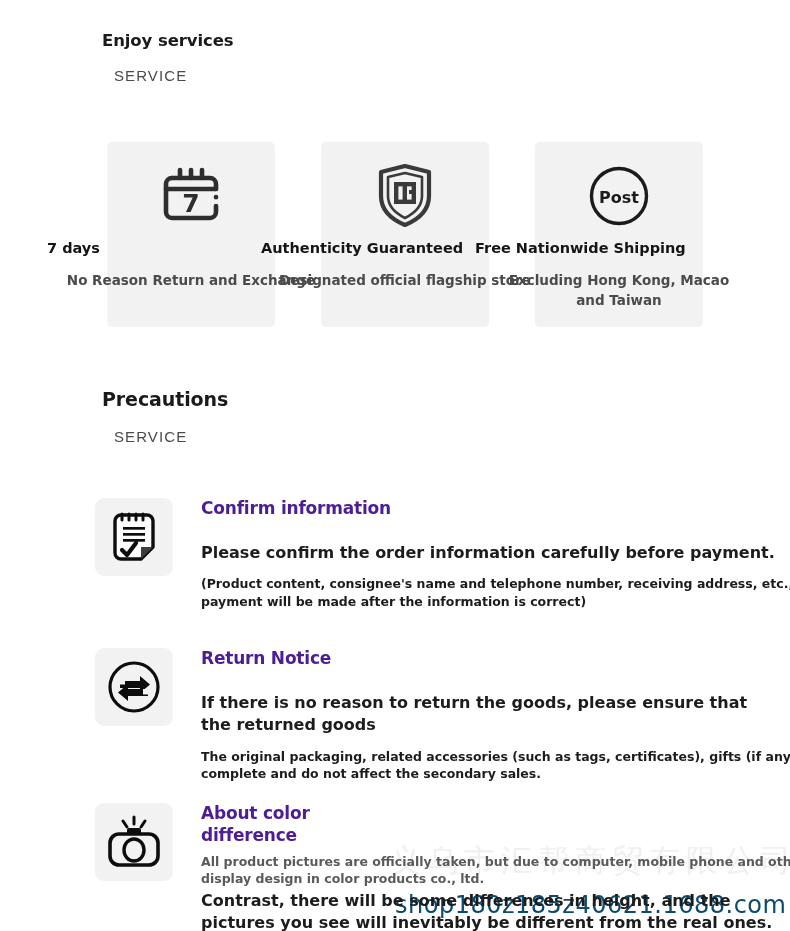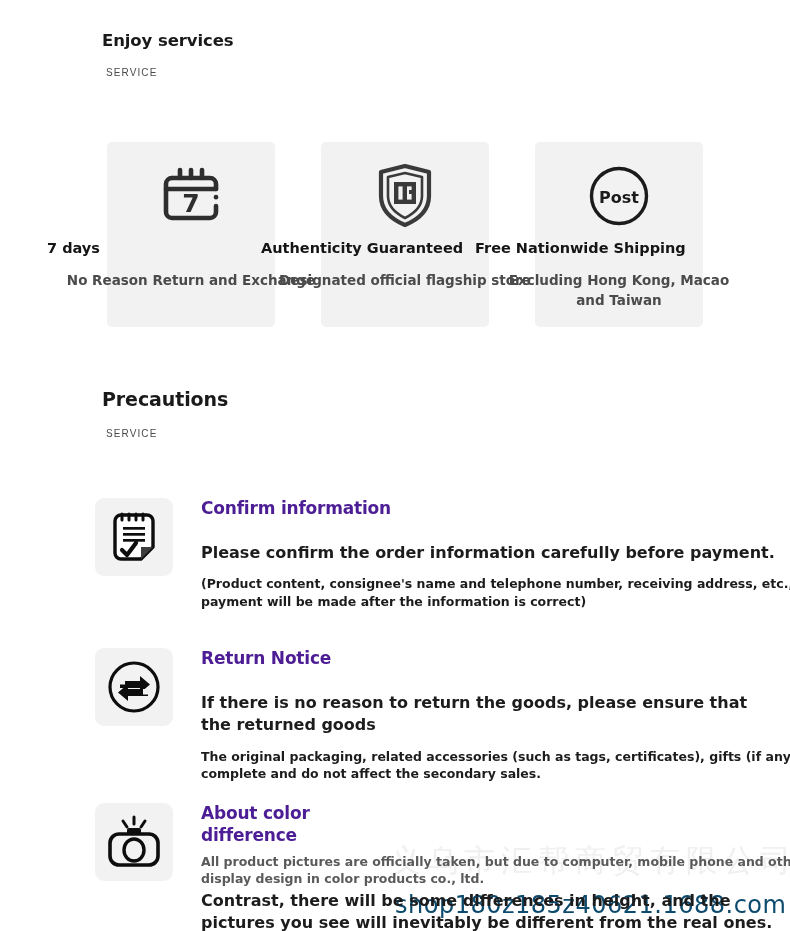--- a/index.html
+++ b/index.html
@@ -51,24 +51,24 @@
   .section-title {
     font-size: 16.5px;
     font-weight: bold;
     color: #1a1a1a;
     letter-spacing: -0.1px;
     margin: 0;
     font-family: "DejaVu Sans", sans-serif;
   }
   .section-title.big { font-size: 19px; }
   .section-sub {
-    font-size: 10px;
+    font-size: 15px;
     color: #4a4a4a;
     letter-spacing: 1.1px;
-    margin: 4px;
+    margin: 12px;
     font-family: "Liberation Sans", sans-serif;
   }
 
   
   .cards {
     position: absolute;
     left: 107px;
     top: 142px;
     width: 610px;
     height: 185px;

